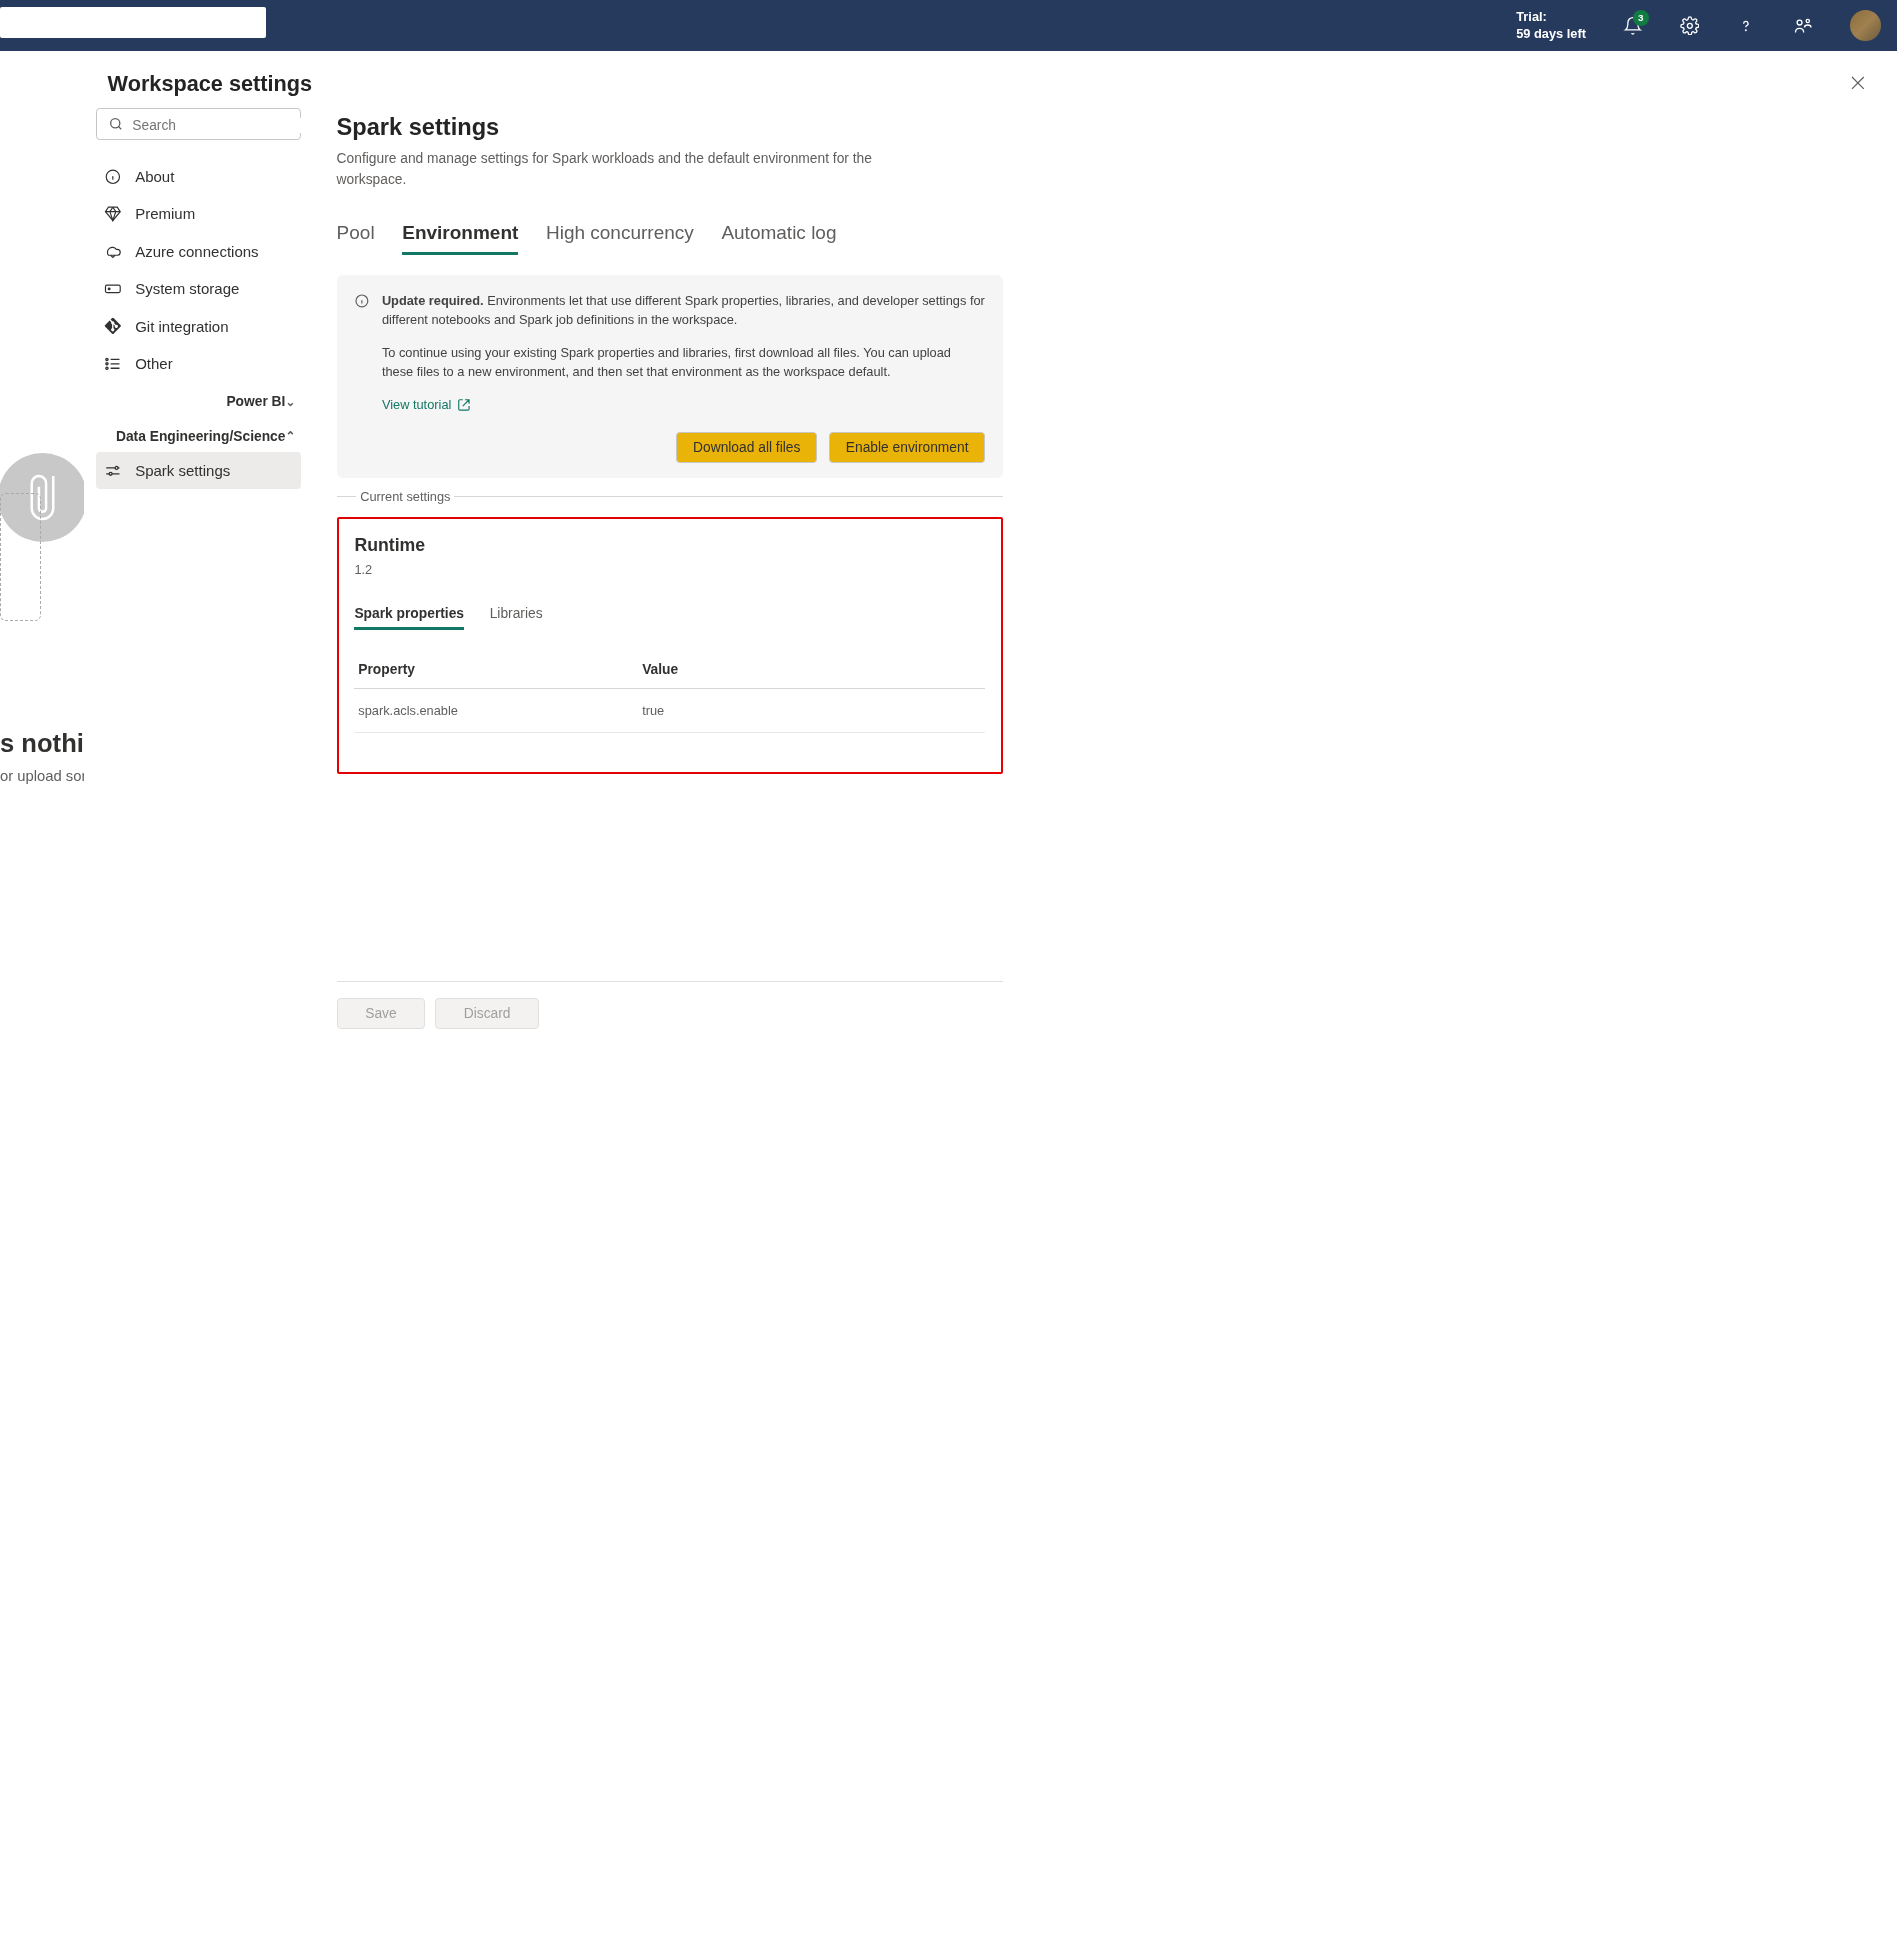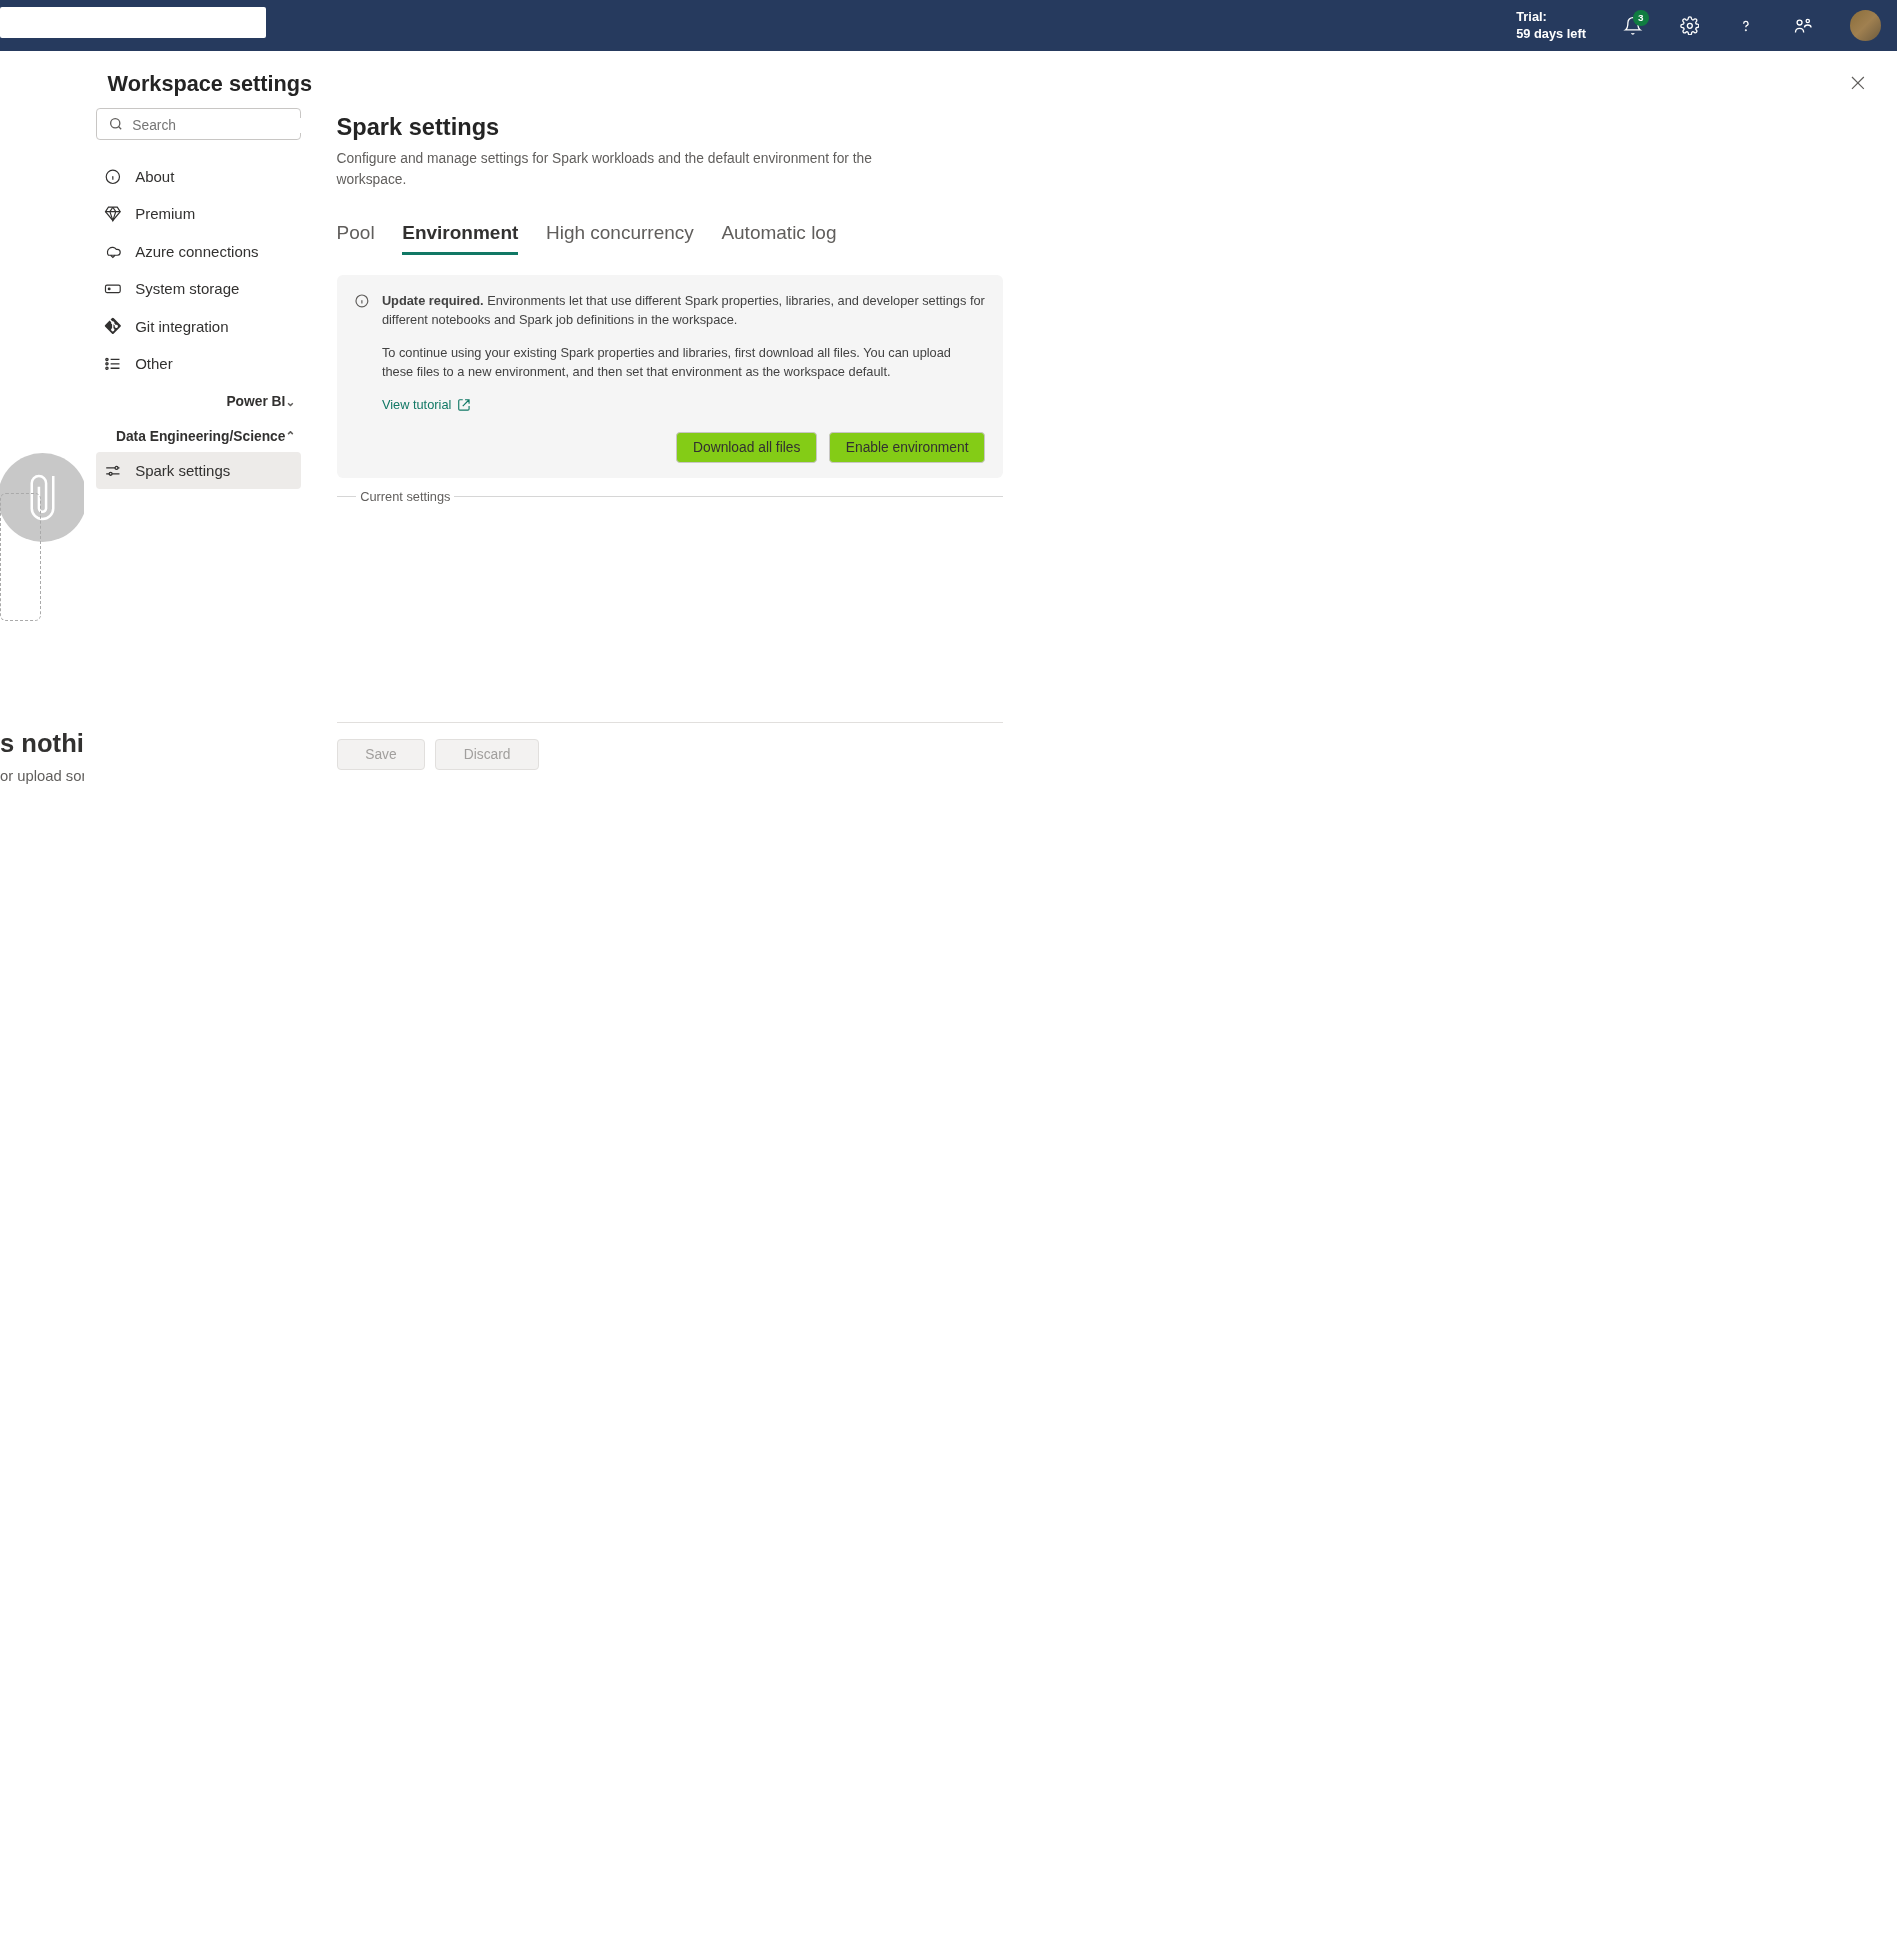--- a/index.html
+++ b/index.html
@@ -214,21 +214,21 @@
   .info-buttons {
     display: flex;
     justify-content: flex-end;
     gap: 11.8px;
     margin-top: 3.9px;
   }
   .btn {
     padding: 6.9px 15.8px;
     font-size: 13.8px;
     border: 1px solid #c8c6c4;
-    background: #84cc16;
+    background: #eab308;
     border-radius: 3.9px;
     cursor: pointer;
     color: #323130;
   }
 
   .fieldset-label {
     font-size: 12.8px;
     color: #605e5c;
     margin-left: 19.7px;
     position: relative;
@@ -485,20 +485,44 @@
           <button class="btn">Download all files</button>
           <button class="btn">Enable environment</button>
         </div>
       </div>
 
       <div>
         <hr class="fieldset-line">
         <span class="fieldset-label" style="position:relative; top:-9.9px;">Current settings</span>
       </div>
 
+      <div class="highlighted">
+        <div class="runtime-title">Runtime</div>
+        <div class="runtime-version">1.2</div>
+
+        <div class="subtabs">
+          <div class="subtab active">Spark properties</div>
+          <div class="subtab">Libraries</div>
+        </div>
+
+        <table class="prop-table">
+          <thead>
+            <tr>
+              <th>Property</th>
+              <th>Value</th>
+            </tr>
+          </thead>
+          <tbody>
+            <tr>
+              <td>spark.acls.enable</td>
+              <td>true</td>
+            </tr>
+          </tbody>
+        </table>
+      </div>
 
       <div class="footer-divider">
         <button class="btn-disabled">Save</button>
         <button class="btn-disabled">Discard</button>
       </div>
     </div>
   </div>
 </div>
 
 

